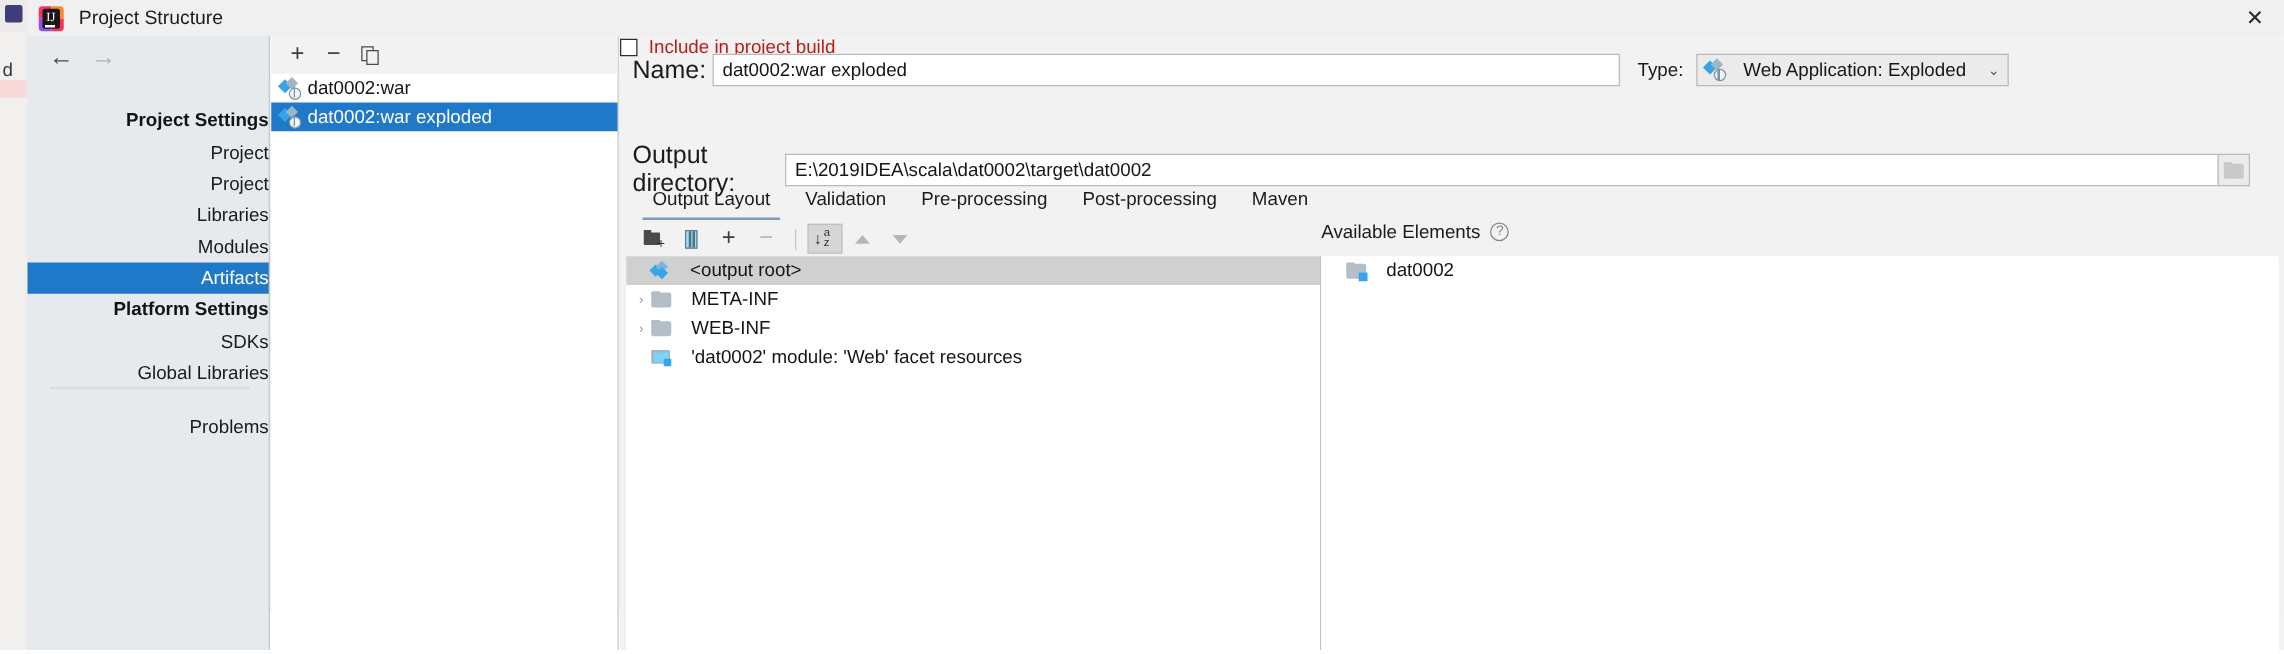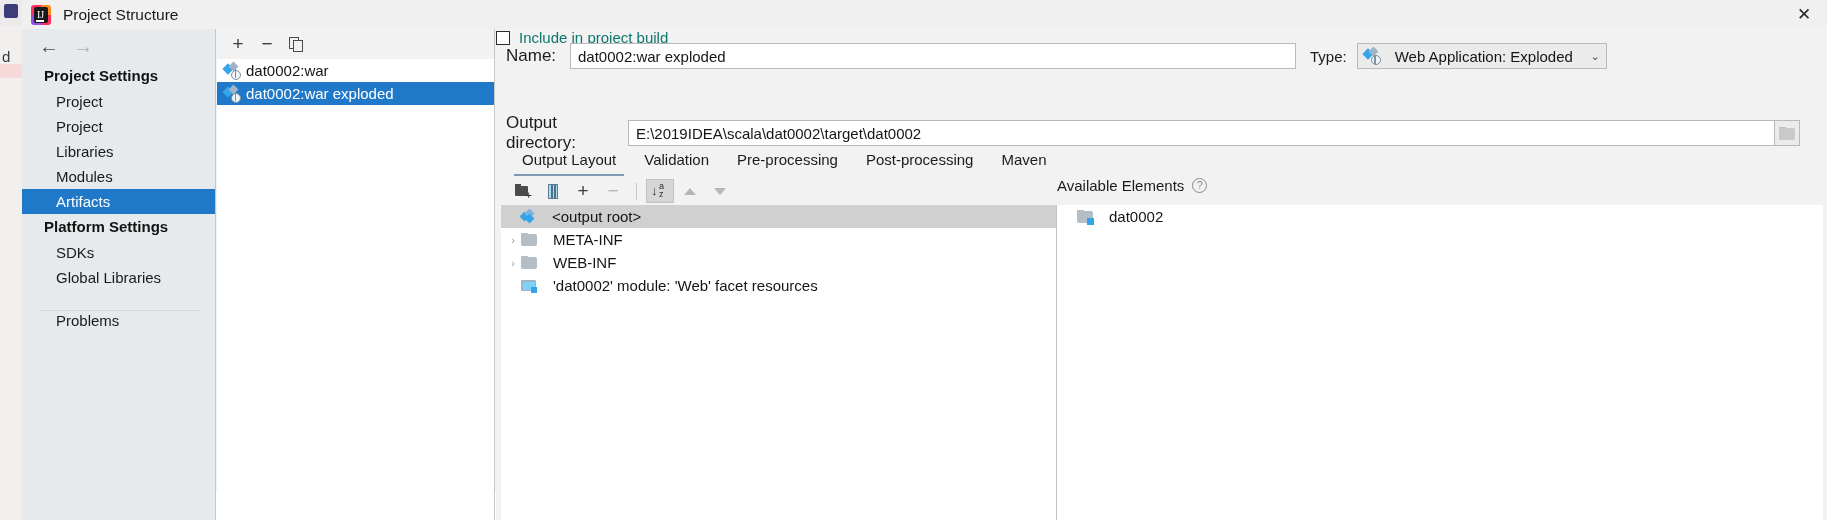--- a/index.html
+++ b/index.html
@@ -123,21 +123,21 @@
   }
   .nav-arrow {
     width: 34px; height: 34px;
     display: flex; align-items: center; justify-content: center;
     font-size: 20px;
     line-height: 1;
   }
   .nav-arrow.back { color: #4d4d4d; margin-left: 10px; }
   .nav-arrow.fwd  { color: #b0b0b0; }
 
-  .sidebar-list { position: absolute; left:0; top: 34px; width: 100%; }
+  .sidebar-list { position: absolute; left:0; top: 55px; width: 100%; text-align: right; }
   .group-label {
     font-weight: bold;
     font-size: 15px;
     color: #131313;
     padding: 4px 0 4px 22px;
     line-height: 18px;
   }
   .nav-item {
     font-size: 15px;
     color: #1a1a1a;
@@ -239,21 +239,21 @@
     background: #f2f2f2;
     box-sizing: border-box;
   }
 
   .field-row {
     position: absolute;
     display: flex;
     align-items: center;
   }
   .field-label {
-    font-size: 17px;
+    font-size: 20px;
     color: #1b1b1b;
   }
   .text-input {
     background: #ffffff;
     border: 1px solid #b9b9b9;
     height: 26px;
     box-sizing: border-box;
     font-size: 15px;
     color: #161616;
     padding: 0 7px;
@@ -296,21 +296,21 @@
   }
 
   
   .row-check { left: 10px; top: 88px; display: flex; align-items: center; }
   .cbox {
     width: 14px; height: 14px;
     border: 1.5px solid #2b2b2b;
     background: #ffffff;
     box-sizing: border-box;
   }
-  .cbox-label { margin-left: 9px; font-size: 15px; color: #0f766e; }
+  .cbox-label { margin-left: 9px; font-size: 15px; color: #b91c1c; }
 
   
   .tabstrip {
     position: absolute;
     left: 12px; top: 116px;
     width: 1311px;
     height: 31px;
     display: flex;
     align-items: flex-end;
   }

